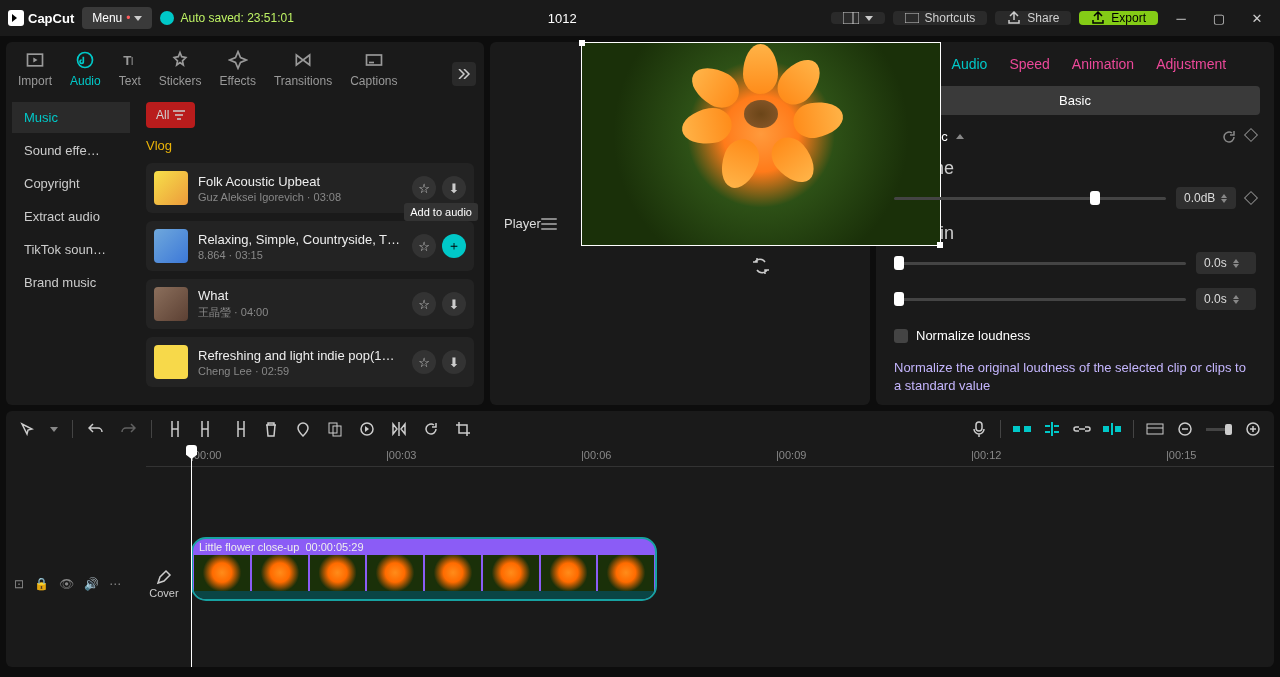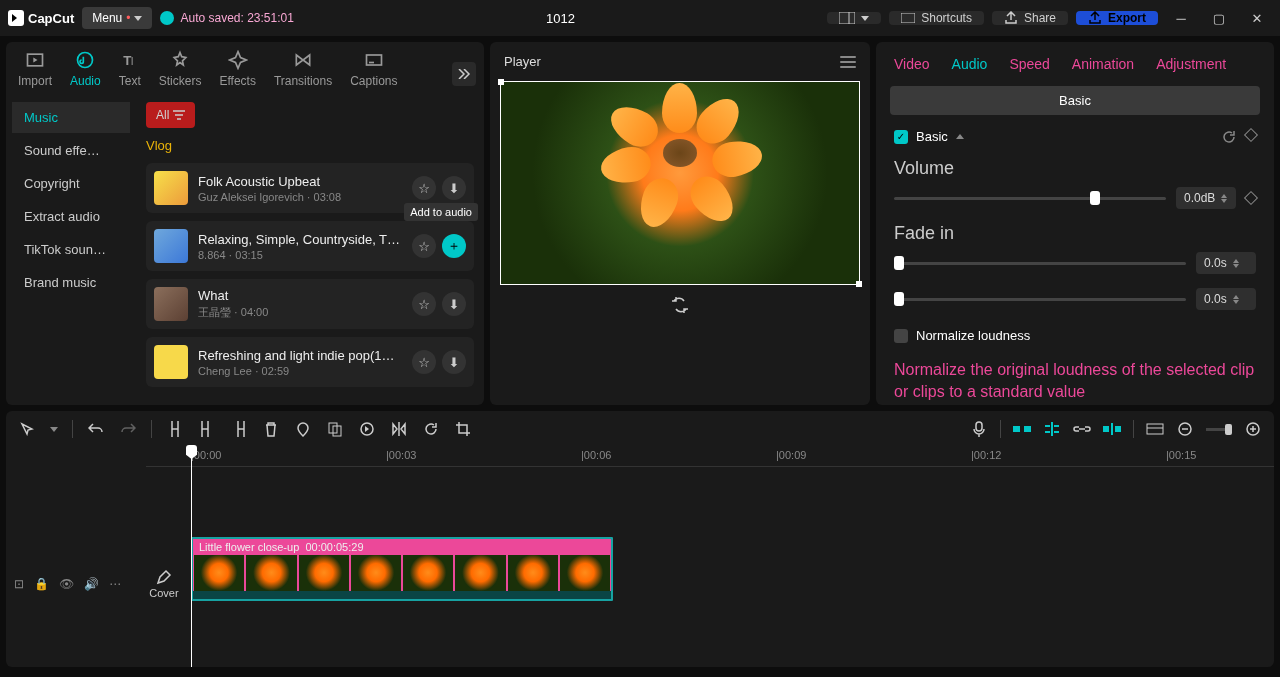--- a/index.html
+++ b/index.html
@@ -1,24 +1,24 @@
 <!DOCTYPE html>
 <html><head>
 <meta charset="utf-8">
 <style>
 *{margin:0;padding:0;box-sizing:border-box;font-family:-apple-system,BlinkMacSystemFont,"Segoe UI",sans-serif}
 body{background:#0d0d0d;color:#d0d0d0;font-size:13px;overflow:hidden;width:1280px;height:677px}
 .topbar{height:36px;display:flex;align-items:center;padding:0 8px;background:#1a1a1a;gap:8px}
 .logo{display:flex;align-items:center;gap:4px;font-weight:600;color:#fff;font-size:13px}
 .menu-btn{background:#3a3a3a;border:none;color:#fff;padding:4px 10px;border-radius:4px;display:flex;align-items:center;gap:4px;font-size:12px}
-.auto-saved{color:#f9a8d4;font-size:12px;display:flex;align-items:center;gap:6px}
+.auto-saved{color:#bef264;font-size:12px;display:flex;align-items:center;gap:6px}
 .auto-saved::before{content:"";width:14px;height:14px;background:#00c8c8;border-radius:50%;display:inline-block}
 .project-title{color:#fff;font-weight:500;margin:0 auto}
 .tb-btn{background:#2a2a2a;border:none;color:#d0d0d0;padding:0 12px;border-radius:4px;display:flex;align-items:center;gap:6px;font-size:12px;cursor:pointer}
-.export-btn{background:#1d4ed8;color:#000;font-weight:700}
+.export-btn{background:#84cc16;color:#000;font-weight:400}
 .win-btn{width:30px;height:30px;display:flex;align-items:center;justify-content:center;color:#ccc;cursor:pointer}
 .main{display:flex;height:375px}
 .left-panel{width:478px;background:#1a1a1a;display:flex;flex-direction:column;margin:6px 0 6px 6px;border-radius:6px}
 .media-tabs{display:flex;padding:8px 12px;gap:18px;position:relative}
 .media-tab{display:flex;flex-direction:column;align-items:center;gap:4px;color:#999;cursor:pointer;font-size:12px}
 .media-tab.active{color:#00c8c8}
 .media-tab svg{width:20px;height:20px}
 .scroll-btn{position:absolute;right:8px;top:20px;background:#2a2a2a;width:24px;height:24px;border-radius:4px;display:flex;align-items:center;justify-content:center}
 .media-body{display:flex;flex:1;overflow:hidden}
 .side-categories{width:130px;padding:6px}
@@ -34,21 +34,21 @@
 .thumb-blue{background:linear-gradient(135deg,#6fa8dc,#3c78d8)}
 .thumb-face{background:linear-gradient(135deg,#8b6f5c,#5c4033)}
 .thumb-yellow{background:#f7d94a}
 .track-info{flex:1;min-width:0}
 .track-title{color:#eee;font-size:13px;white-space:nowrap;overflow:hidden;text-overflow:ellipsis}
 .track-meta{color:#888;font-size:11px;margin-top:2px}
 .track-actions{display:flex;gap:6px}
 .tact{width:24px;height:24px;background:#333;border-radius:12px;display:flex;align-items:center;justify-content:center;color:#ccc;cursor:pointer}
 .tact.add{background:#00c8c8;color:#000}
 .tooltip{position:absolute;right:-4px;top:-18px;background:#333;color:#fff;font-size:11px;padding:3px 6px;border-radius:3px;white-space:nowrap}
-.center-panel{width:380px;margin:6px;background:#1a1a1a;border-radius:6px;display:flex;flex-direction:column}
+.center-panel{width:380px;margin:6px;background:#1a1a1a;border-radius:6px;display:flex;flex-direction:row}
 .player-header{display:flex;align-items:center;justify-content:space-between;padding:12px 14px;color:#ddd;font-size:13px}
 .hamburger{display:flex;flex-direction:column;gap:3px}
 .hamburger span{width:16px;height:2px;background:#888;border-radius:1px}
 .player-view{flex:1;padding:0 10px;display:flex;flex-direction:column;align-items:center}
 .video-frame{width:360px;height:204px;border:1px solid #fff;position:relative;background:radial-gradient(circle at 50% 45%,#ff9a3c 0%,#ff7b1a 18%,#2d5016 35%,#1a3009 70%)}
 .video-frame::before,.video-frame::after{content:"";position:absolute;width:6px;height:6px;background:#fff}
 .video-frame::before{top:-3px;left:-3px}
 .video-frame::after{bottom:-3px;right:-3px}
 .flower{position:absolute;top:35%;left:50%;transform:translate(-50%,-50%);width:140px;height:100px}
 .petal{position:absolute;width:35px;height:50px;background:linear-gradient(#ffb347,#ff8c1a);border-radius:50% 50% 50% 50%/60% 60% 40% 40%}
@@ -84,36 +84,36 @@
 .prop-label{color:#ccc;font-size:18px;margin-bottom:8px}
 .slider-row{display:flex;align-items:center;gap:10px}
 .slider{flex:1;height:3px;background:#444;border-radius:2px;position:relative}
 .slider-thumb{position:absolute;width:10px;height:14px;background:#fff;border-radius:3px;top:-6px}
 .value-box{background:#2f2f2f;padding:4px 8px;border-radius:4px;font-size:12px;color:#ddd;min-width:60px;text-align:center;display:flex;align-items:center;gap:6px}
 .spinner{display:flex;flex-direction:column;gap:1px}
 .spinner span{width:0;height:0;border-left:3px solid transparent;border-right:3px solid transparent}
 .spinner .up{border-bottom:4px solid #888}
 .spinner .dn{border-top:4px solid #888}
 .keyframe{width:10px;height:10px;border:1px solid #888;transform:rotate(45deg)}
-.norm-desc{color:#ec4899;font-size:16px;line-height:1.4;margin-top:16px}
+.norm-desc{color:#c4b5fd;font-size:13px;line-height:1.4;margin-top:16px}
 .toolbar{height:36px;background:#1a1a1a;display:flex;align-items:center;padding:0 12px;gap:14px;margin:0 6px;border-radius:6px 6px 0 0}
 .tl-icon{color:#aaa;cursor:pointer;width:18px;display:flex;justify-content:center}
 .tl-sep{width:1px;height:18px;background:#444}
 .tl-right{margin-left:auto;display:flex;gap:12px;align-items:center}
 .tl-toggle{color:#00c8c8}
 .timeline{background:#1a1a1a;margin:0 6px 6px;border-radius:0 0 6px 6px;height:220px;display:flex}
 .tl-left{width:140px;display:flex;flex-direction:column}
 .tl-left-icons{display:flex;gap:10px;padding:8px;color:#888;margin-top:auto;margin-bottom:60px;align-items:center;font-size:12px}
 .cover-btn{display:flex;flex-direction:column;align-items:center;gap:2px;color:#ccc;font-size:11px;margin-left:8px}
 .tl-main{flex:1;position:relative}
 .ruler{height:20px;position:relative;border-bottom:1px solid #333;font-size:11px;color:#888}
 .ruler-mark{position:absolute;top:2px}
 .playhead{position:absolute;left:45px;top:0;bottom:0;width:1px;background:#fff;z-index:5}
 .playhead::before{content:"";position:absolute;top:-2px;left:-5px;width:11px;height:14px;background:#fff;border-radius:3px 3px 0 0;clip-path:polygon(0 0,100% 0,100% 70%,50% 100%,0 70%)}
-.clip{position:absolute;top:90px;left:45px;width:422px;height:64px;background:#ec4899;border:2px solid #17a2a2;border-radius:1px;overflow:hidden}
+.clip{position:absolute;top:90px;left:45px;width:466px;height:64px;background:#8b5cf6;border:2px solid #17a2a2;border-radius:15px;overflow:hidden}
 .clip-label{position:absolute;top:2px;left:6px;font-size:11px;color:#eee;z-index:2}
 .clip-frames{display:flex;height:100%;padding-top:16px}
 .clip-frame{flex:1;background:radial-gradient(circle at 50% 40%,#ff8c1a 0%,#ff6b00 25%,#1a3009 50%);margin:0 1px}
 .clip-audio{position:absolute;bottom:0;left:0;right:0;height:8px;background:#0a4545}
 svg{display:block}
 </style>
 </head>
 <body>
 
 <div class="topbar">

